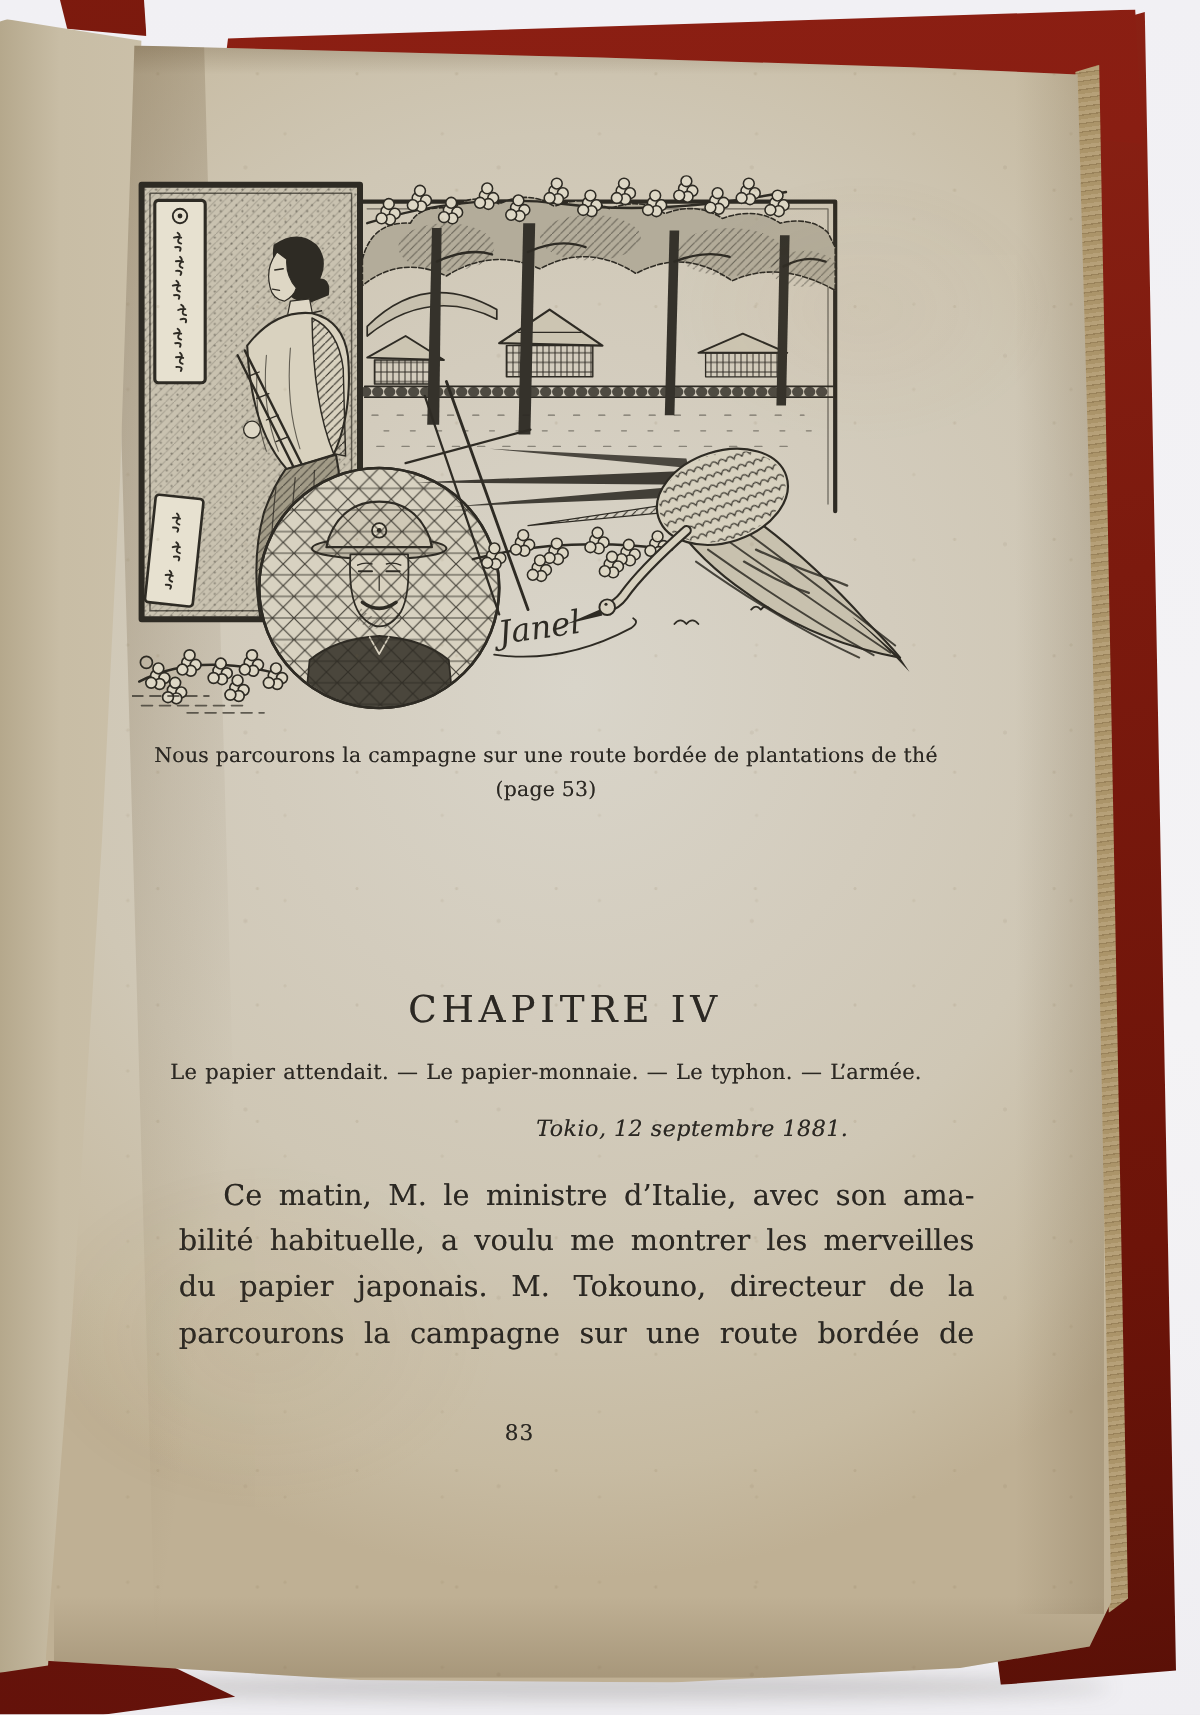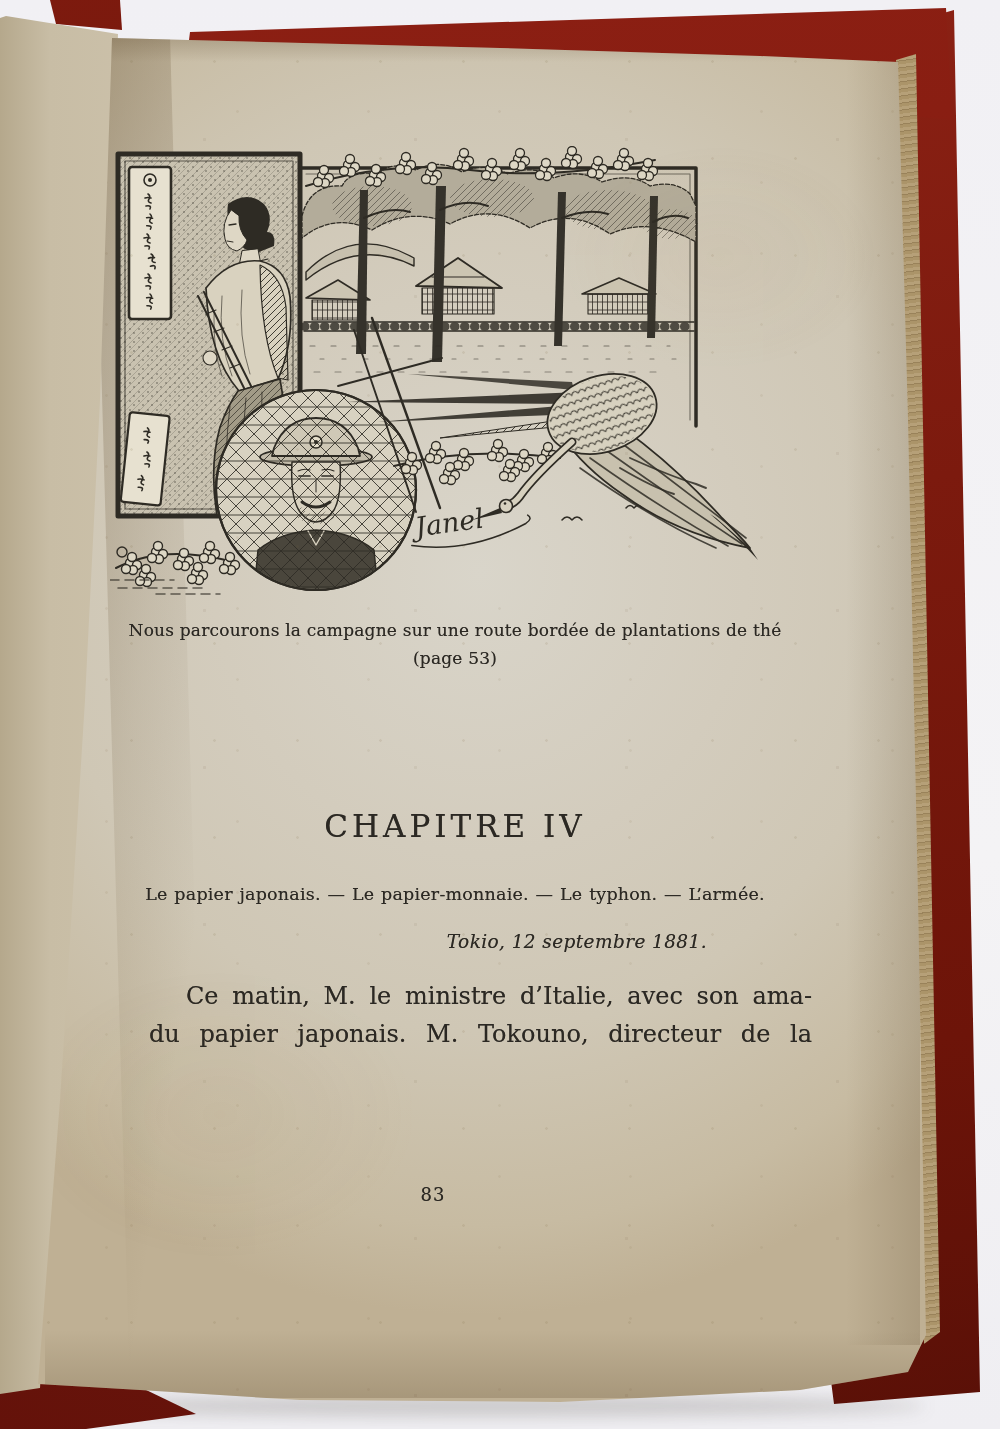--- a/index.html
+++ b/index.html
@@ -47,21 +47,21 @@
          background:linear-gradient(rgba(95,75,48,.28),rgba(95,75,48,0));}
   .right-shade{position:absolute;left:846px;top:60px;width:74px;height:1285px;
          background:linear-gradient(to right,rgba(100,80,50,0),rgba(100,80,50,.22));}
   .bottom-shade{position:absolute;left:45px;top:1330px;width:875px;height:68px;
          background:linear-gradient(rgba(100,80,50,0),rgba(100,80,50,.26));}
   
   .ink{color:#2b2823;text-shadow:0 0 .5px rgba(43,40,35,.55);}
   .caption{position:absolute;left:120px;top:616px;width:670px;text-align:center;
          font-size:17px;line-height:28px;letter-spacing:.2px;}
   .chapter{position:absolute;left:120px;top:808px;width:670px;text-align:center;
-         font-size:31px;letter-spacing:4px;font-weight:normal;margin:0;}
+         font-size:31px;letter-spacing:4px;font-weight:normal;margin:16px;}
   .subtitle{position:absolute;left:110px;top:884px;width:690px;text-align:center;
          font-size:17.5px;letter-spacing:.2px;word-spacing:1px;}
   .dateline{position:absolute;left:150px;top:931px;width:557px;text-align:right;
          font-size:18.5px;font-style:italic;font-weight:normal;letter-spacing:.4px;}
   .bodytext{position:absolute;left:149px;top:977px;width:663px;font-size:24px;}
   .bodyline{height:38.2px;line-height:38.2px;text-align:justify;text-align-last:justify;white-space:nowrap;}
   .bodyline.indent{text-indent:37px;}
   .folio{position:absolute;left:108px;top:1184px;width:650px;text-align:center;
          font-size:18px;letter-spacing:1px;}
   .illus{position:absolute;left:110px;top:146px;}
@@ -289,24 +289,26 @@
       </g>
     </svg>
 
     <div class="caption ink">
       <div>Nous parcourons la campagne sur une route bordée de plantations de thé</div>
       <div>(page 53)</div>
     </div>
 
     <h1 class="chapter ink">CHAPITRE IV</h1>
 
-    <div class="subtitle ink">Le papier japonais. — Le papier-monnaie. — Le typhon. — L’armée.</div>
+    <div class="subtitle ink">Le papier attendait. — Le papier-monnaie. — Le typhon. — L’armée.</div>
 
     <div class="dateline ink">Tokio, 12 septembre 1881.</div>
 
     <div class="bodytext ink">
       <div class="bodyline indent">Ce matin, M. le ministre d’Italie, avec son ama-</div>
+      <div class="bodyline">bilité habituelle, a voulu me montrer les merveilles</div>
       <div class="bodyline">du papier japonais. M. Tokouno, directeur de la</div>
+      <div class="bodyline">parcourons la campagne sur une route bordée de</div>
     </div>
 
     <div class="folio ink">83</div>
   </div>
 </div>
 
 </body></html>

